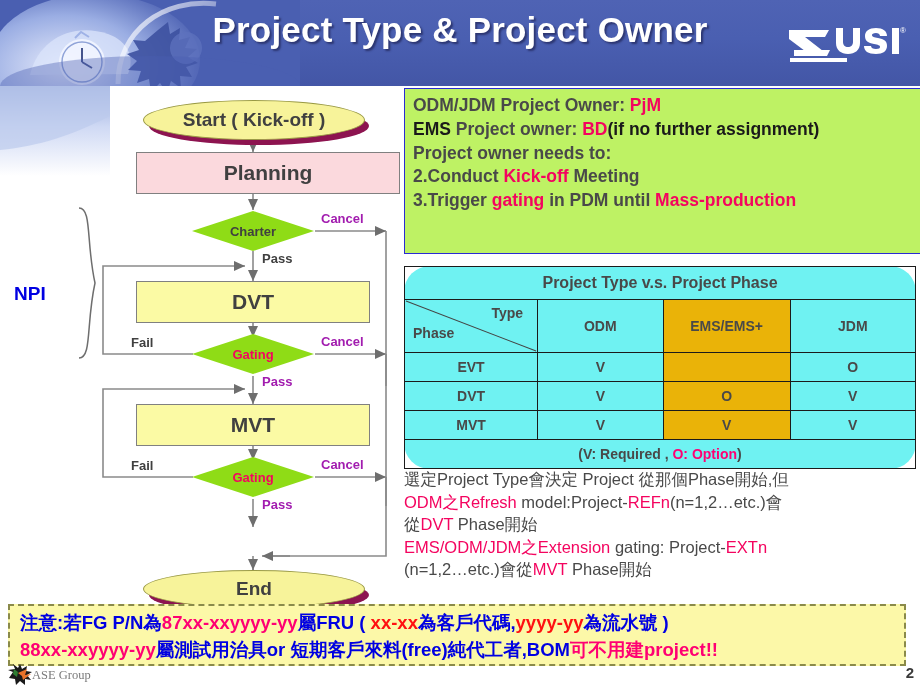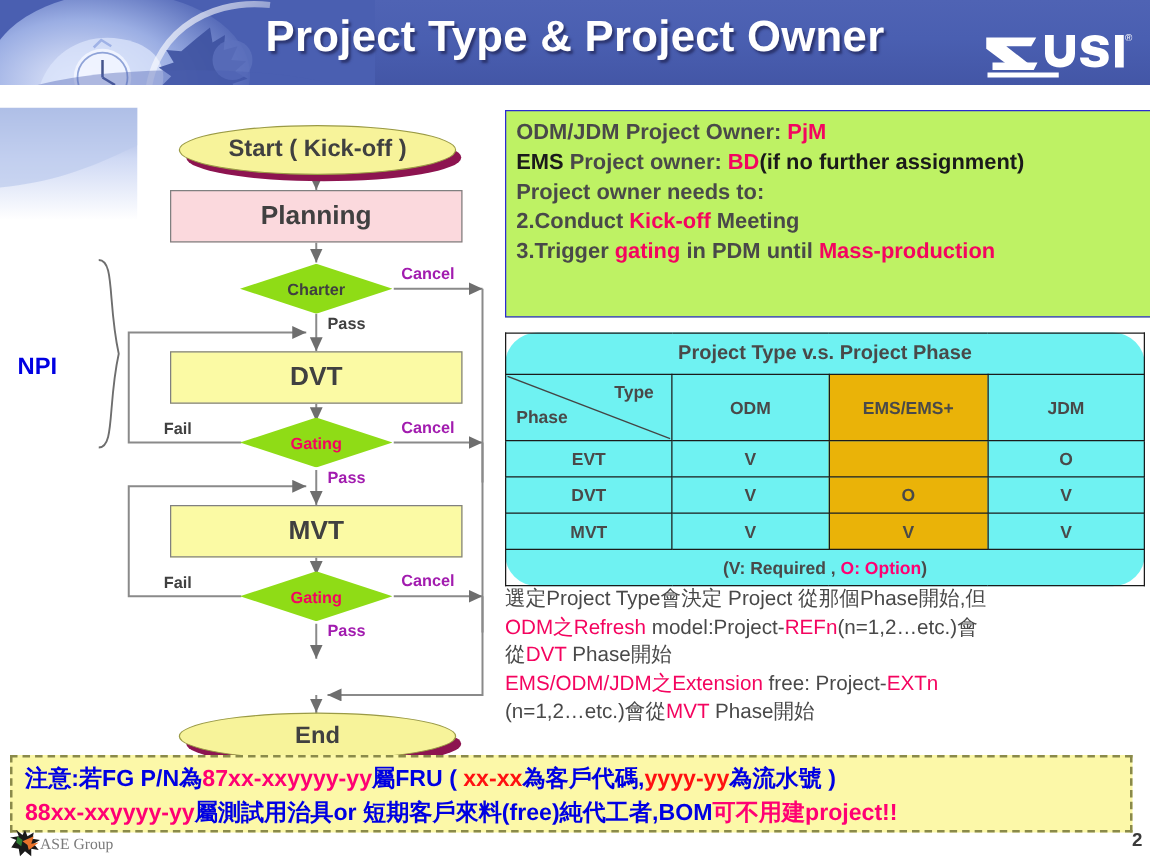--- a/index.html
+++ b/index.html
@@ -5,21 +5,21 @@
   html,body{margin:0;padding:0;}
   body{
     width:920px;height:690px;overflow:hidden;
     font-family:"Liberation Sans","DejaVu Sans",sans-serif;
     background:#ffffff;position:relative;
   }
   #slide{position:absolute;left:0;top:0;width:920px;height:690px;overflow:hidden;background:#fff;}
 
   
   .header{
-    position:absolute;left:0;top:0;width:920px;height:68px;
+    position:absolute;left:0;top:0;width:920px;height:86px;
     background:linear-gradient(180deg,#4f63b4 0%,#4a5fb1 45%,#4356a6 100%);
     overflow:hidden;
   }
   .hdr-img{
     position:absolute;left:0;top:0;width:300px;height:86px;overflow:hidden;
   }
   .hdr-title{
     position:absolute;left:0;top:10px;width:920px;text-align:center;
     font-size:35px;font-weight:bold;color:#ffffff;letter-spacing:.2px;
     text-shadow:2px 2px 2px rgba(20,20,60,.55);
@@ -220,21 +220,21 @@
 
       <g stroke="#8a8a8a" stroke-width="1.5" fill="none">
         <path d="M79 26 C92 26 86 120 95 198 C86 276 92 370 79 370" transform="translate(0,0)" opacity="0"></path>
       </g>
     </svg>
 
     <div class="term" style="left:143px;top:14px;width:220px;height:38px;">
       <span>Start ( Kick-off )</span>
     </div>
 
-    <div class="node proc plan" style="left:136px;top:66px;width:234px;height:42px;">
+    <div class="node proc plan" style="left:136px;top:66px;width:264px;height:42px;">
       <span>Planning</span>
     </div>
 
     <div class="dec" style="left:192px;top:125px;">
       <span style="color:#404040;">Charter</span>
     </div>
 
     <div class="node proc yel" style="left:136px;top:195px;width:234px;height:42px;">
       <span>DVT</span>
     </div>
@@ -335,21 +335,21 @@
     <div>
       <span>選定Project Type會決定 Project 從那個Phase開始,但</span>
     </div>
     <div>
       <span class="pk">ODM之Refresh</span><span> model:Project-</span><span class="pk">REFn</span><span>(n=1,2…etc.)會</span>
     </div>
     <div>
       <span>從</span><span class="pk">DVT</span><span> Phase開始</span>
     </div>
     <div>
-      <span class="pk">EMS/ODM/JDM之Extension</span><span> free: Project-</span><span class="pk">EXTn</span>
+      <span class="pk">EMS/ODM/JDM之Extension</span><span> gating: Project-</span><span class="pk">EXTn</span>
     </div>
     <div>
       <span>(n=1,2…etc.)會從</span><span class="pk">MVT</span><span> Phase開始</span>
     </div>
   </div>
 
   <div class="warn">
     <div class="wl">
       <span class="wblue">注意:若FG P/N為</span><span class="wpink">87xx-xxyyyy-yy</span><span class="wblue">屬FRU ( </span><span class="wred">xx-xx</span><span class="wblue">為客戶代碼,</span><span class="wred">yyyy-yy</span><span class="wblue">為流水號 )</span>
     </div>

